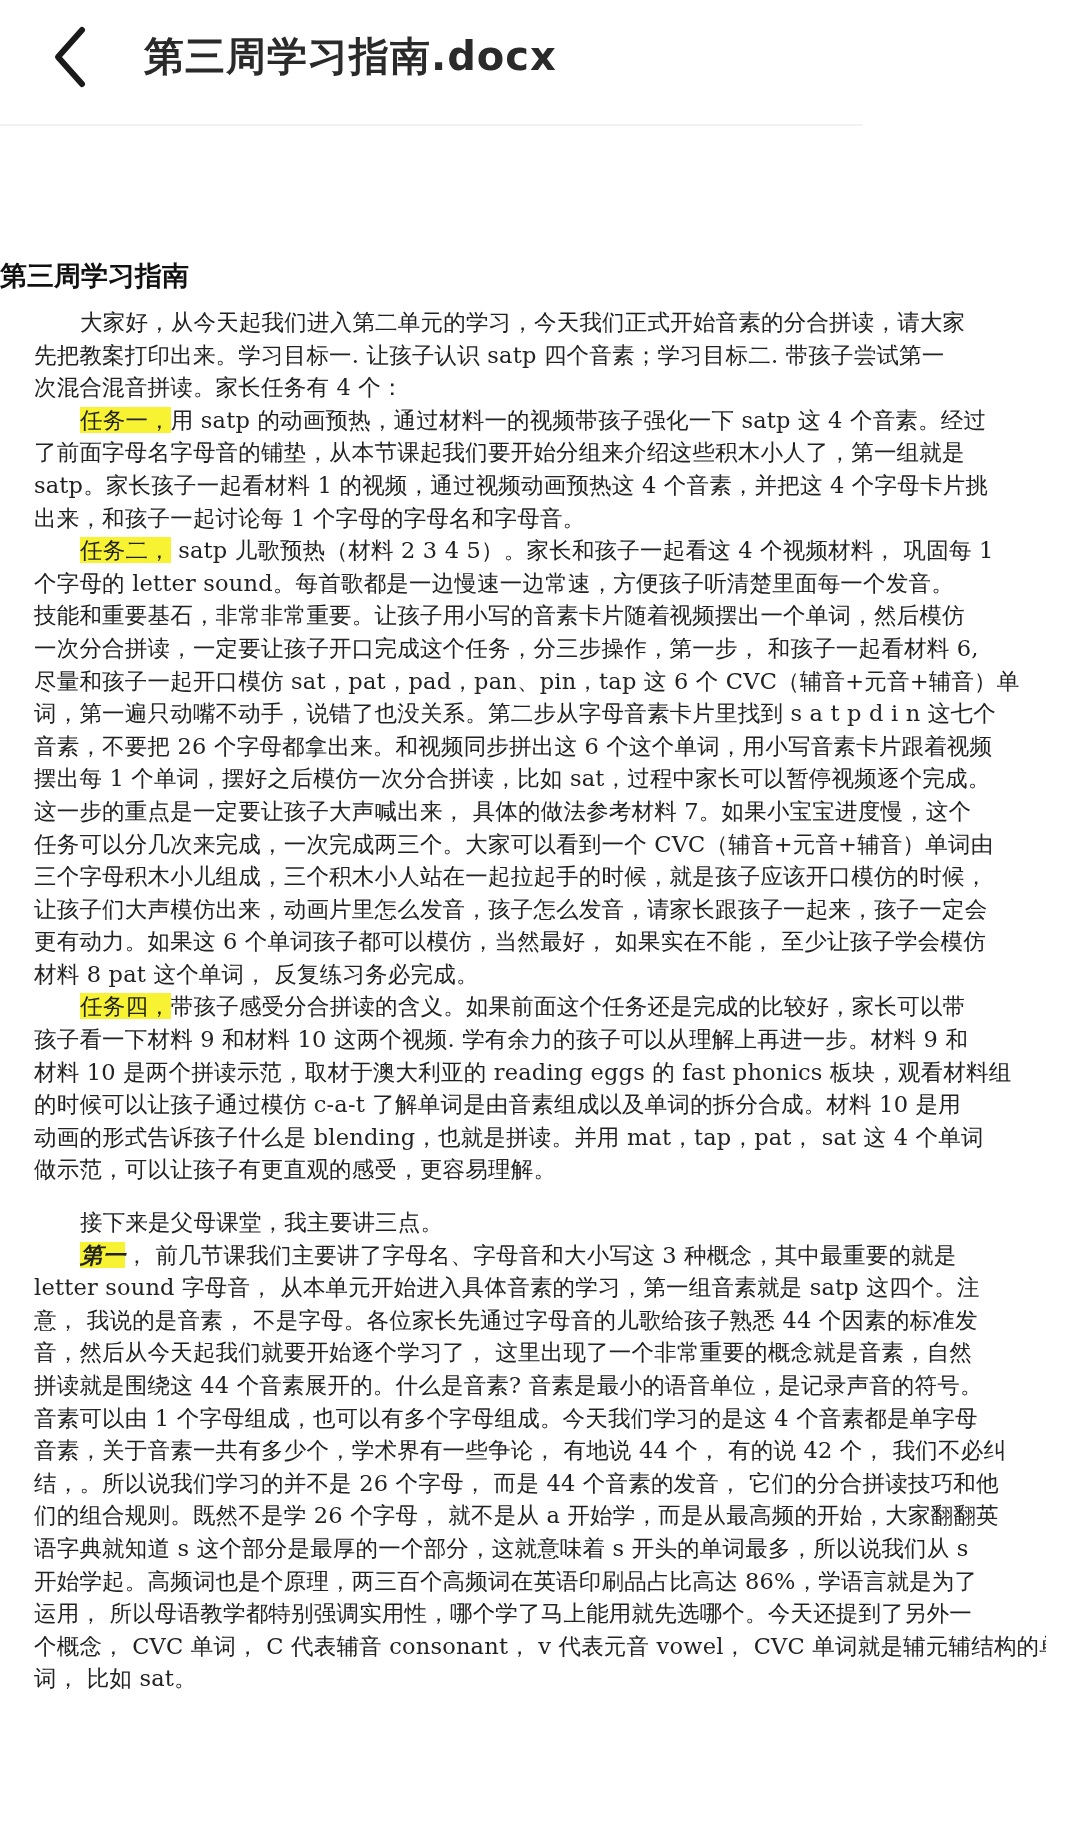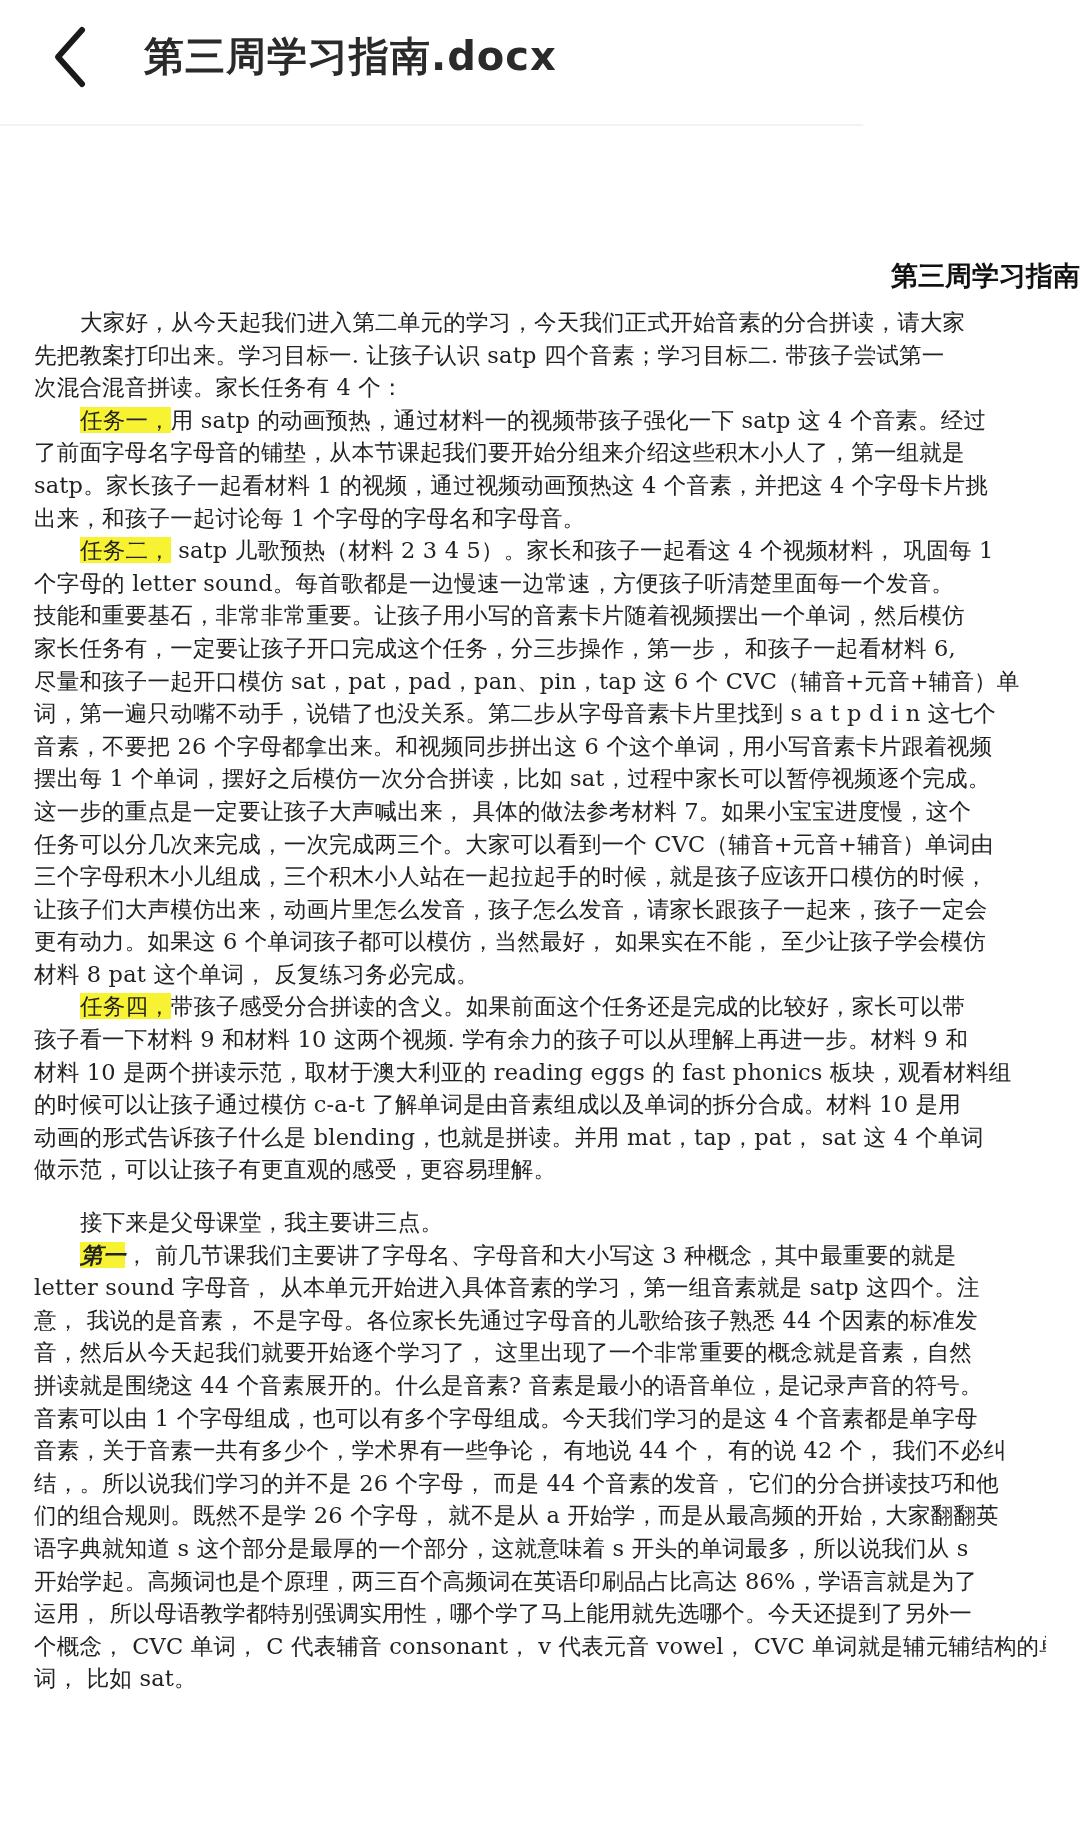--- a/index.html
+++ b/index.html
@@ -24,21 +24,21 @@
     font-family: "DejaVu Sans", "Liberation Sans", sans-serif;
     font-weight: bold; font-size: 40px; line-height: 60px;
     color: #2a2a2a; letter-spacing: 1px;
   }
   .page {
     position: absolute; left: 0; top: 126px; width: 1080px; height: 1704px;
     background: #ffffff;
   }
   .doc-title {
     position: absolute; left: 0; top: 130px; width: 1080px;
-    text-align: right;
+    text-align: left;
     font-family: "DejaVu Sans", "Liberation Sans", sans-serif;
     font-weight: bold; font-size: 27px; line-height: 40px; color: #111;
   }
   .lines {
     position: absolute; left: 34px; top: 180px; width: 1012px;
   }
   .ln {
     display: block; white-space: nowrap; overflow: hidden;
     font-size: 22.5px; line-height: 32.6px; height: 32.6px;
     color: #222; letter-spacing: 0.2px;
@@ -73,21 +73,21 @@
 
     <span class="ln indent"><span class="hl">任务一，</span><span>用 satp 的动画预热，通过材料一的视频带孩子强化一下 satp 这 4 个音素。经过</span></span>
     <span class="ln">了前面字母名字母音的铺垫，从本节课起我们要开始分组来介绍这些积木小人了，第一组就是</span>
     <span class="ln">satp。家长孩子一起看材料 1 的视频，通过视频动画预热这 4 个音素，并把这 4 个字母卡片挑</span>
     <span class="ln">出来，和孩子一起讨论每 1 个字母的字母名和字母音。</span>
 
     <span class="ln indent"><span class="hl">任务二，</span><span> satp 儿歌预热（材料 2 3 4 5）。家长和孩子一起看这 4 个视频材料， 巩固每 1</span></span>
     <span class="ln">个字母的 letter sound。每首歌都是一边慢速一边常速，方便孩子听清楚里面每一个发音。</span>
 
     <span class="ln">技能和重要基石，非常非常重要。让孩子用小写的音素卡片随着视频摆出一个单词，然后模仿</span>
-    <span class="ln">家长任务有，一定要让孩子开口完成这个任务，分三步操作，第一步， 和孩子一起看材料 6,</span>
+    <span class="ln">一次分合拼读，一定要让孩子开口完成这个任务，分三步操作，第一步， 和孩子一起看材料 6,</span>
     <span class="ln">尽量和孩子一起开口模仿 sat，pat，pad，pan、pin，tap 这 6 个 CVC（辅音+元音+辅音）单</span>
     <span class="ln">词，第一遍只动嘴不动手，说错了也没关系。第二步从字母音素卡片里找到 s a t p d i n 这七个</span>
     <span class="ln">音素，不要把 26 个字母都拿出来。和视频同步拼出这 6 个这个单词，用小写音素卡片跟着视频</span>
     <span class="ln">摆出每 1 个单词，摆好之后模仿一次分合拼读，比如 sat，过程中家长可以暂停视频逐个完成。</span>
     <span class="ln">这一步的重点是一定要让孩子大声喊出来， 具体的做法参考材料 7。如果小宝宝进度慢，这个</span>
     <span class="ln">任务可以分几次来完成，一次完成两三个。大家可以看到一个 CVC（辅音+元音+辅音）单词由</span>
     <span class="ln">三个字母积木小儿组成，三个积木小人站在一起拉起手的时候，就是孩子应该开口模仿的时候，</span>
     <span class="ln">让孩子们大声模仿出来，动画片里怎么发音，孩子怎么发音，请家长跟孩子一起来，孩子一定会</span>
     <span class="ln">更有动力。如果这 6 个单词孩子都可以模仿，当然最好， 如果实在不能， 至少让孩子学会模仿</span>
     <span class="ln">材料 8 pat 这个单词， 反复练习务必完成。</span>

